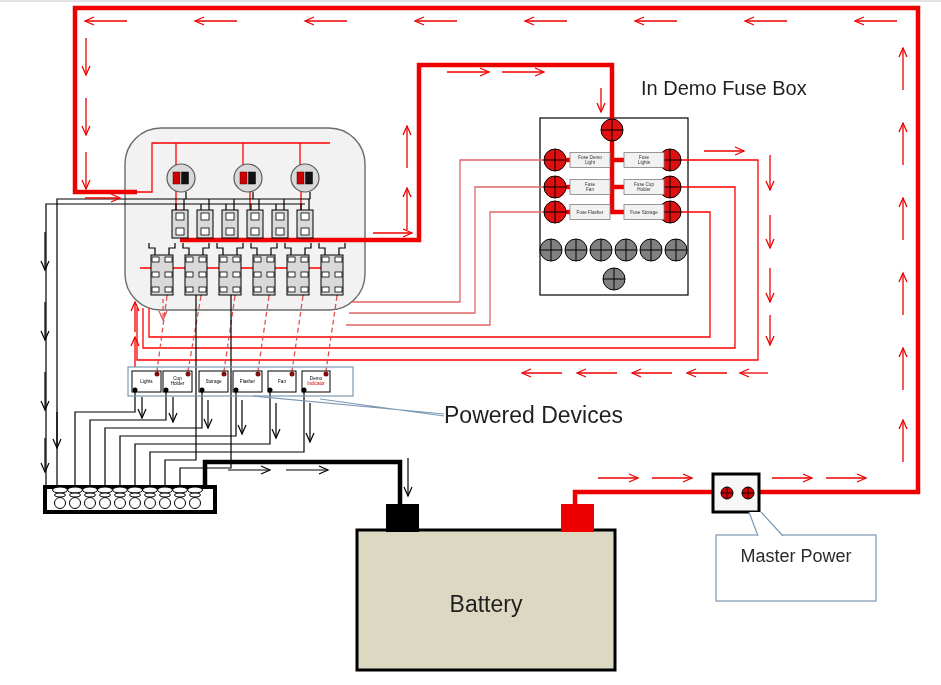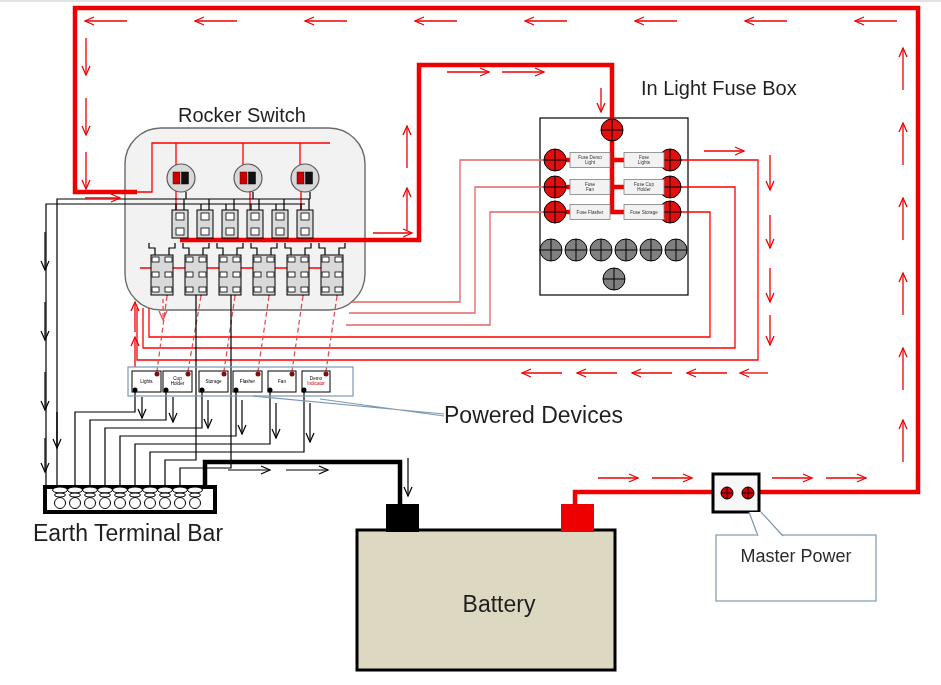--- a/index.html
+++ b/index.html
@@ -315,22 +315,20 @@
     </g>
     <path d="M721,493 H733 M727,487 V499 M742,493 H754 M748,487 V499" stroke="#000" stroke-width="0.9" fill="none"></path>
   </g>
   <g>
     <rect x="716" y="535" width="160" height="66" fill="#fff" stroke="#7c98b3" stroke-width="1.2"></rect>
     <polygon points="749,512 761,512 783,536 757,536" fill="#fff"></polygon>
     <path d="M749,512 L758,536 M761,512 L783,536" stroke="#7c98b3" stroke-width="1.2" fill="none"></path>
   </g>
 </svg>
 
-<div class="t title" style="left:178px;top:104px">Rocker Switch</div>
-<div class="t title" style="left:641px;top:77px">In Light Fuse Box</div>
+<div class="t title" style="left:641px;top:77px">In Demo Fuse Box</div>
 <div class="t mid" style="left:444px;top:402px">Powered Devices</div>
-<div class="t mid" style="left:33px;top:520px">Earth Terminal Bar</div>
-<div class="t mid center" style="left:370px;top:591px;width:258px">Battery</div>
+<div class="t mid center" style="left:357px;top:591px;width:258px">Battery</div>
 <div class="t callout-text center" style="left:716px;top:543px;width:160px">
   <div>Master Power</div>
 </div>
 
 </div>
 
 </body></html>

